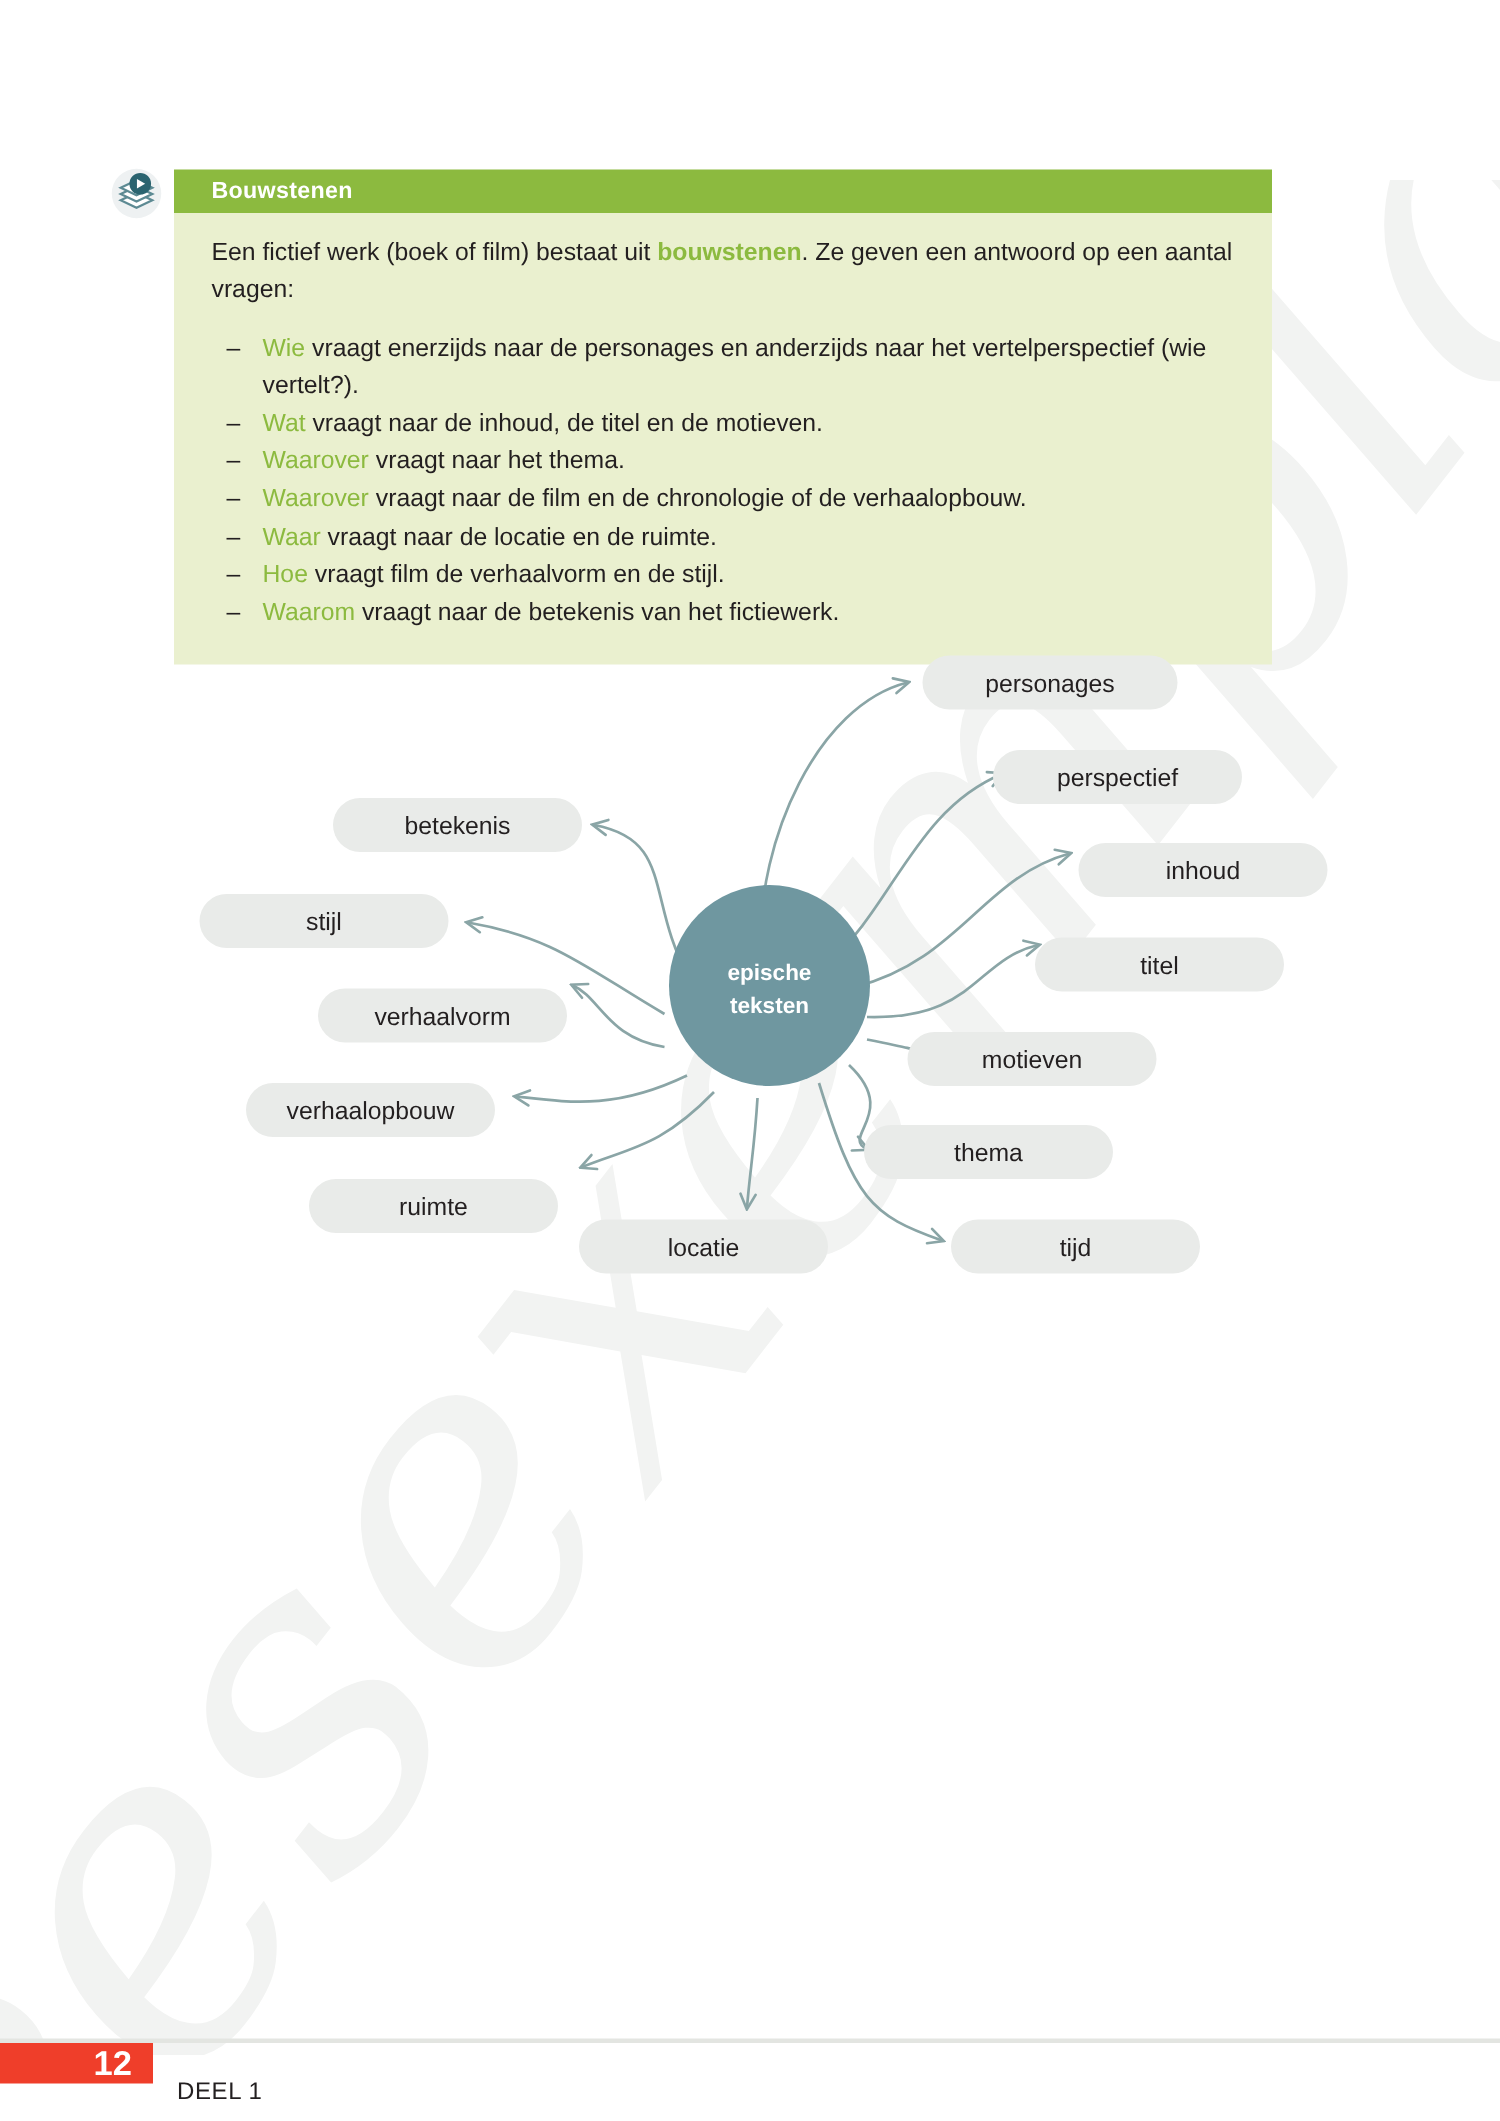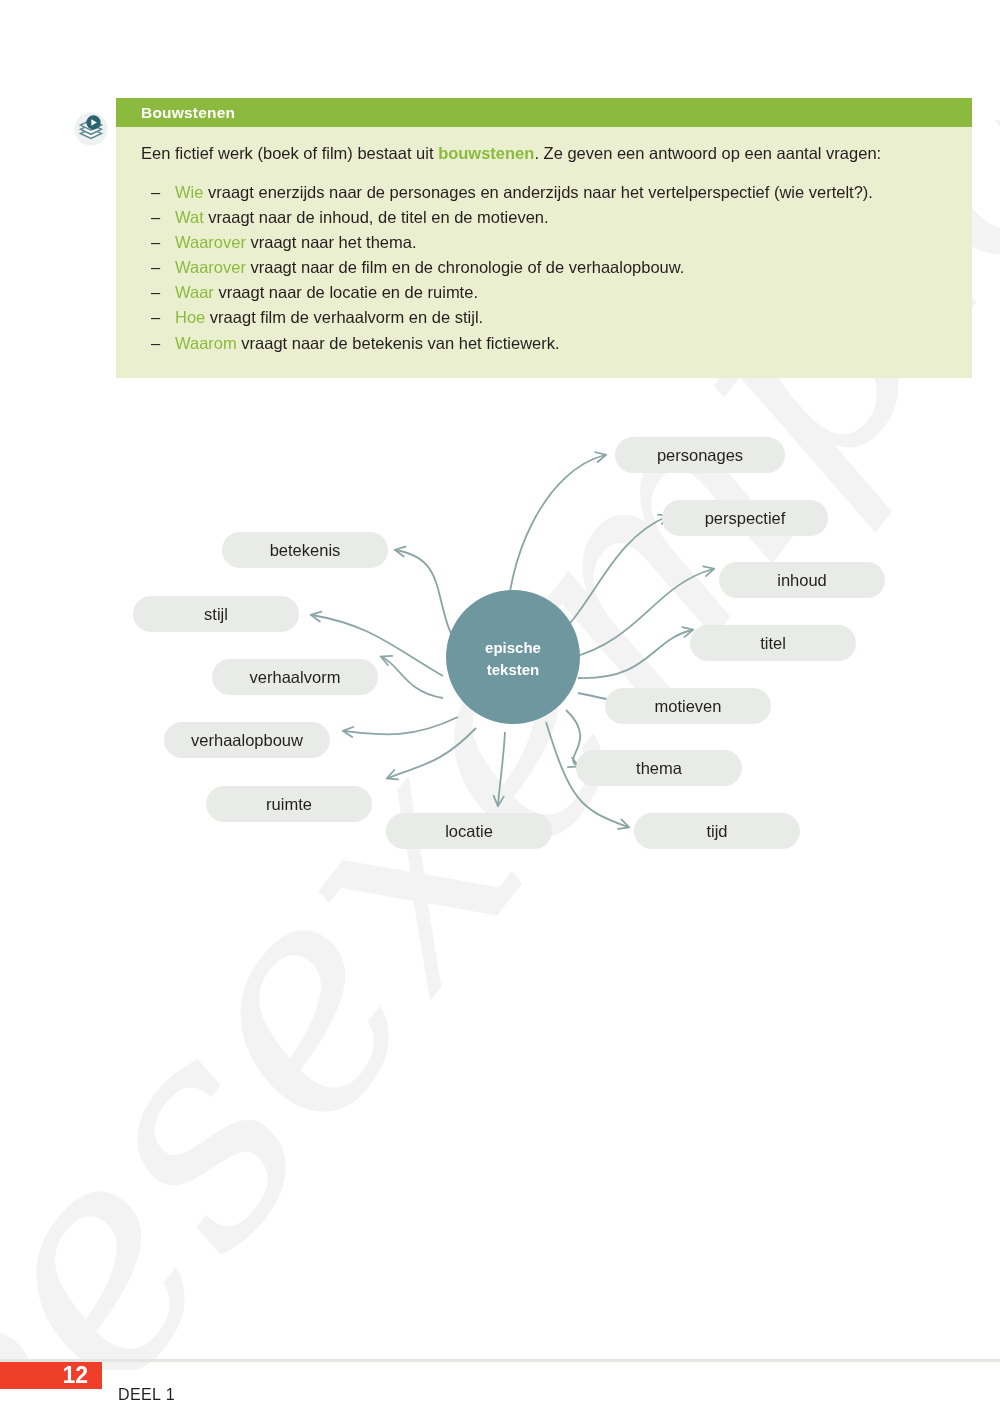--- a/index.html
+++ b/index.html
@@ -21,22 +21,22 @@
   #watermark text {
     font-family:"DejaVu Serif", serif;
     font-style:italic;
     font-size:300px;
     fill:#f2f3f2;
   }
 
   
   #infobox {
     position:absolute;
-    left:116px; top:98px;
-    width:856px;
+    left:116px; top:113px;
+    width:732px;
     z-index:2;
   }
   #infobox-head {
     background:#8cba3f;
     height:29px;
     display:flex; align-items:center;
     padding-left:25px;
     box-sizing:border-box;
   }
   #infobox-head-label {

